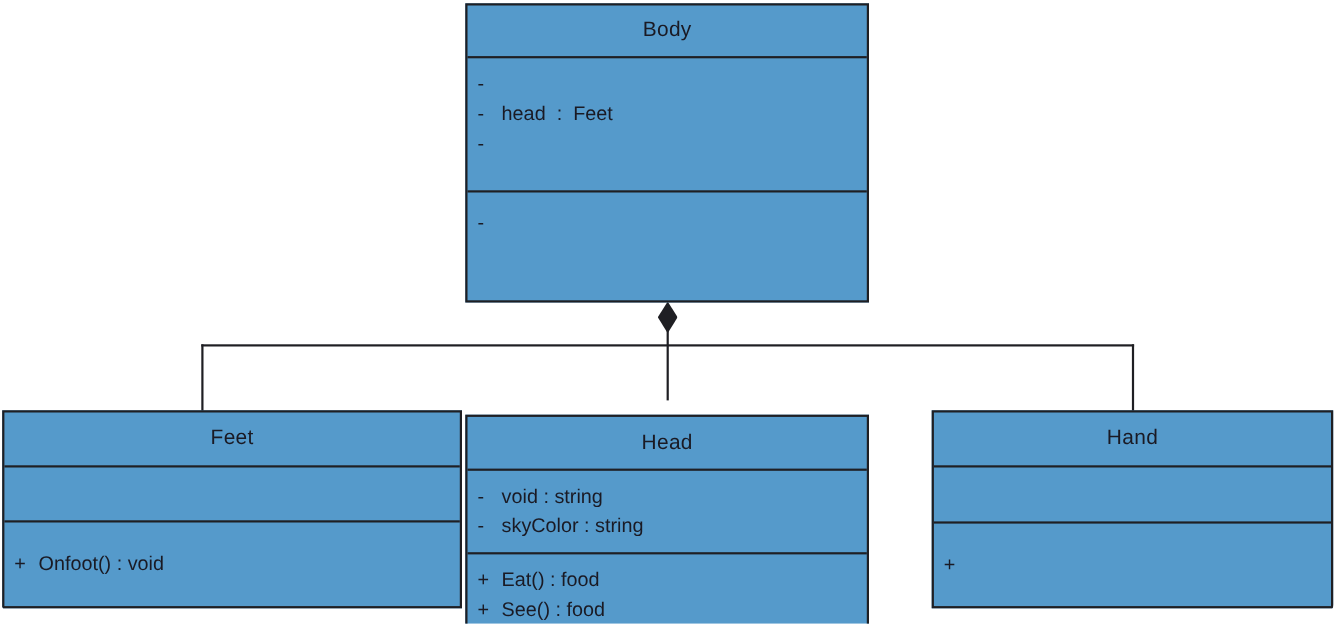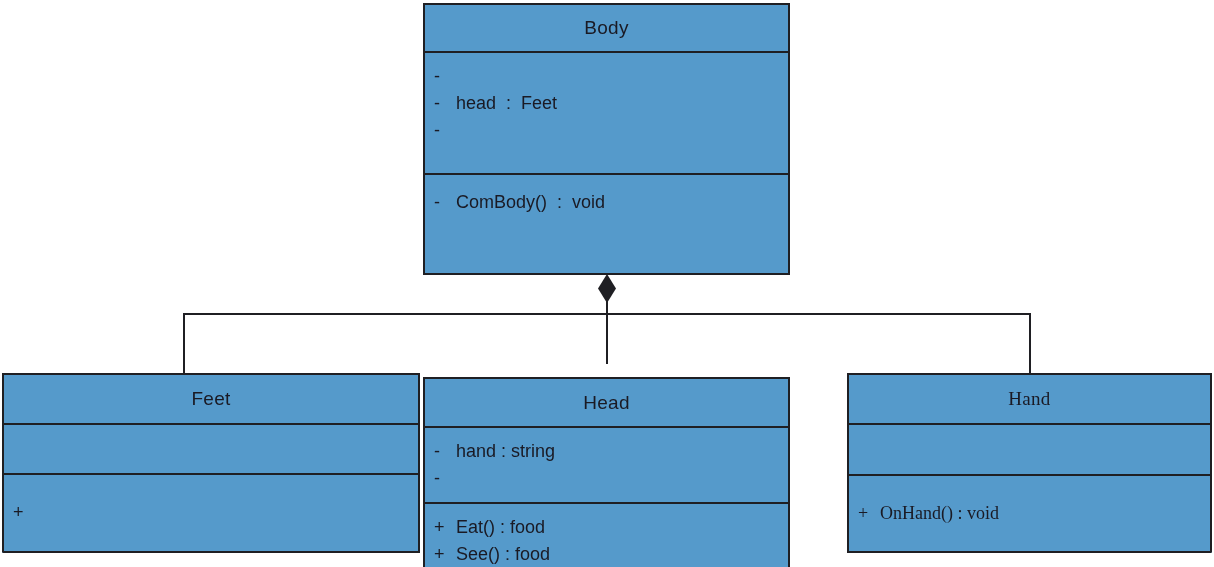--- a/index.html
+++ b/index.html
@@ -81,62 +81,62 @@
         <span class="vis">-</span>
         <span>head  :  Feet</span>
       </div>
       <div class="member">
         <span class="vis">-</span>
       </div>
     </div>
     <div class="compartment last" style="padding-top:14px;">
       <div class="member">
         <span class="vis">-</span>
-        <span>ComBody()  :  void</span>
       </div>
     </div>
   </div>
 
   <div class="uml-class" style="left:2px; top:373px; width:418px; height:180px;">
     <div class="compartment-title" style="height:50px;">Feet</div>
     <div class="compartment" style="height:50px;"></div>
     <div class="compartment last" style="padding-top:24px;">
       <div class="member">
         <span class="vis">+</span>
+        <span>Onfoot() : void</span>
       </div>
     </div>
   </div>
 
   <div class="uml-class" style="left:423px; top:377px; width:367px; height:200px;">
     <div class="compartment-title" style="height:49px;">Head</div>
     <div class="compartment" style="height:76px; padding-top:10px;">
       <div class="member">
         <span class="vis">-</span>
-        <span>hand : string</span>
+        <span>void : string</span>
       </div>
       <div class="member">
         <span class="vis">-</span>
+        <span>skyColor : string</span>
       </div>
     </div>
     <div class="compartment last" style="padding-top:10px;">
       <div class="member">
         <span class="vis">+</span>
         <span>Eat() : food</span>
       </div>
       <div class="member">
         <span class="vis">+</span>
         <span>See() : food</span>
       </div>
     </div>
   </div>
 
-  <div class="uml-class" style="left:847px; top:373px; width:365px; height:180px;font-family:Liberation Serif, serif;">
+  <div class="uml-class" style="left:847px; top:373px; width:365px; height:180px;">
     <div class="compartment-title" style="height:50px;">Hand</div>
     <div class="compartment" style="height:51px;"></div>
     <div class="compartment last" style="padding-top:24px;">
       <div class="member">
         <span class="vis">+</span>
-        <span>OnHand() : void</span>
       </div>
     </div>
   </div>
 
 </div>
 
 </body></html>

